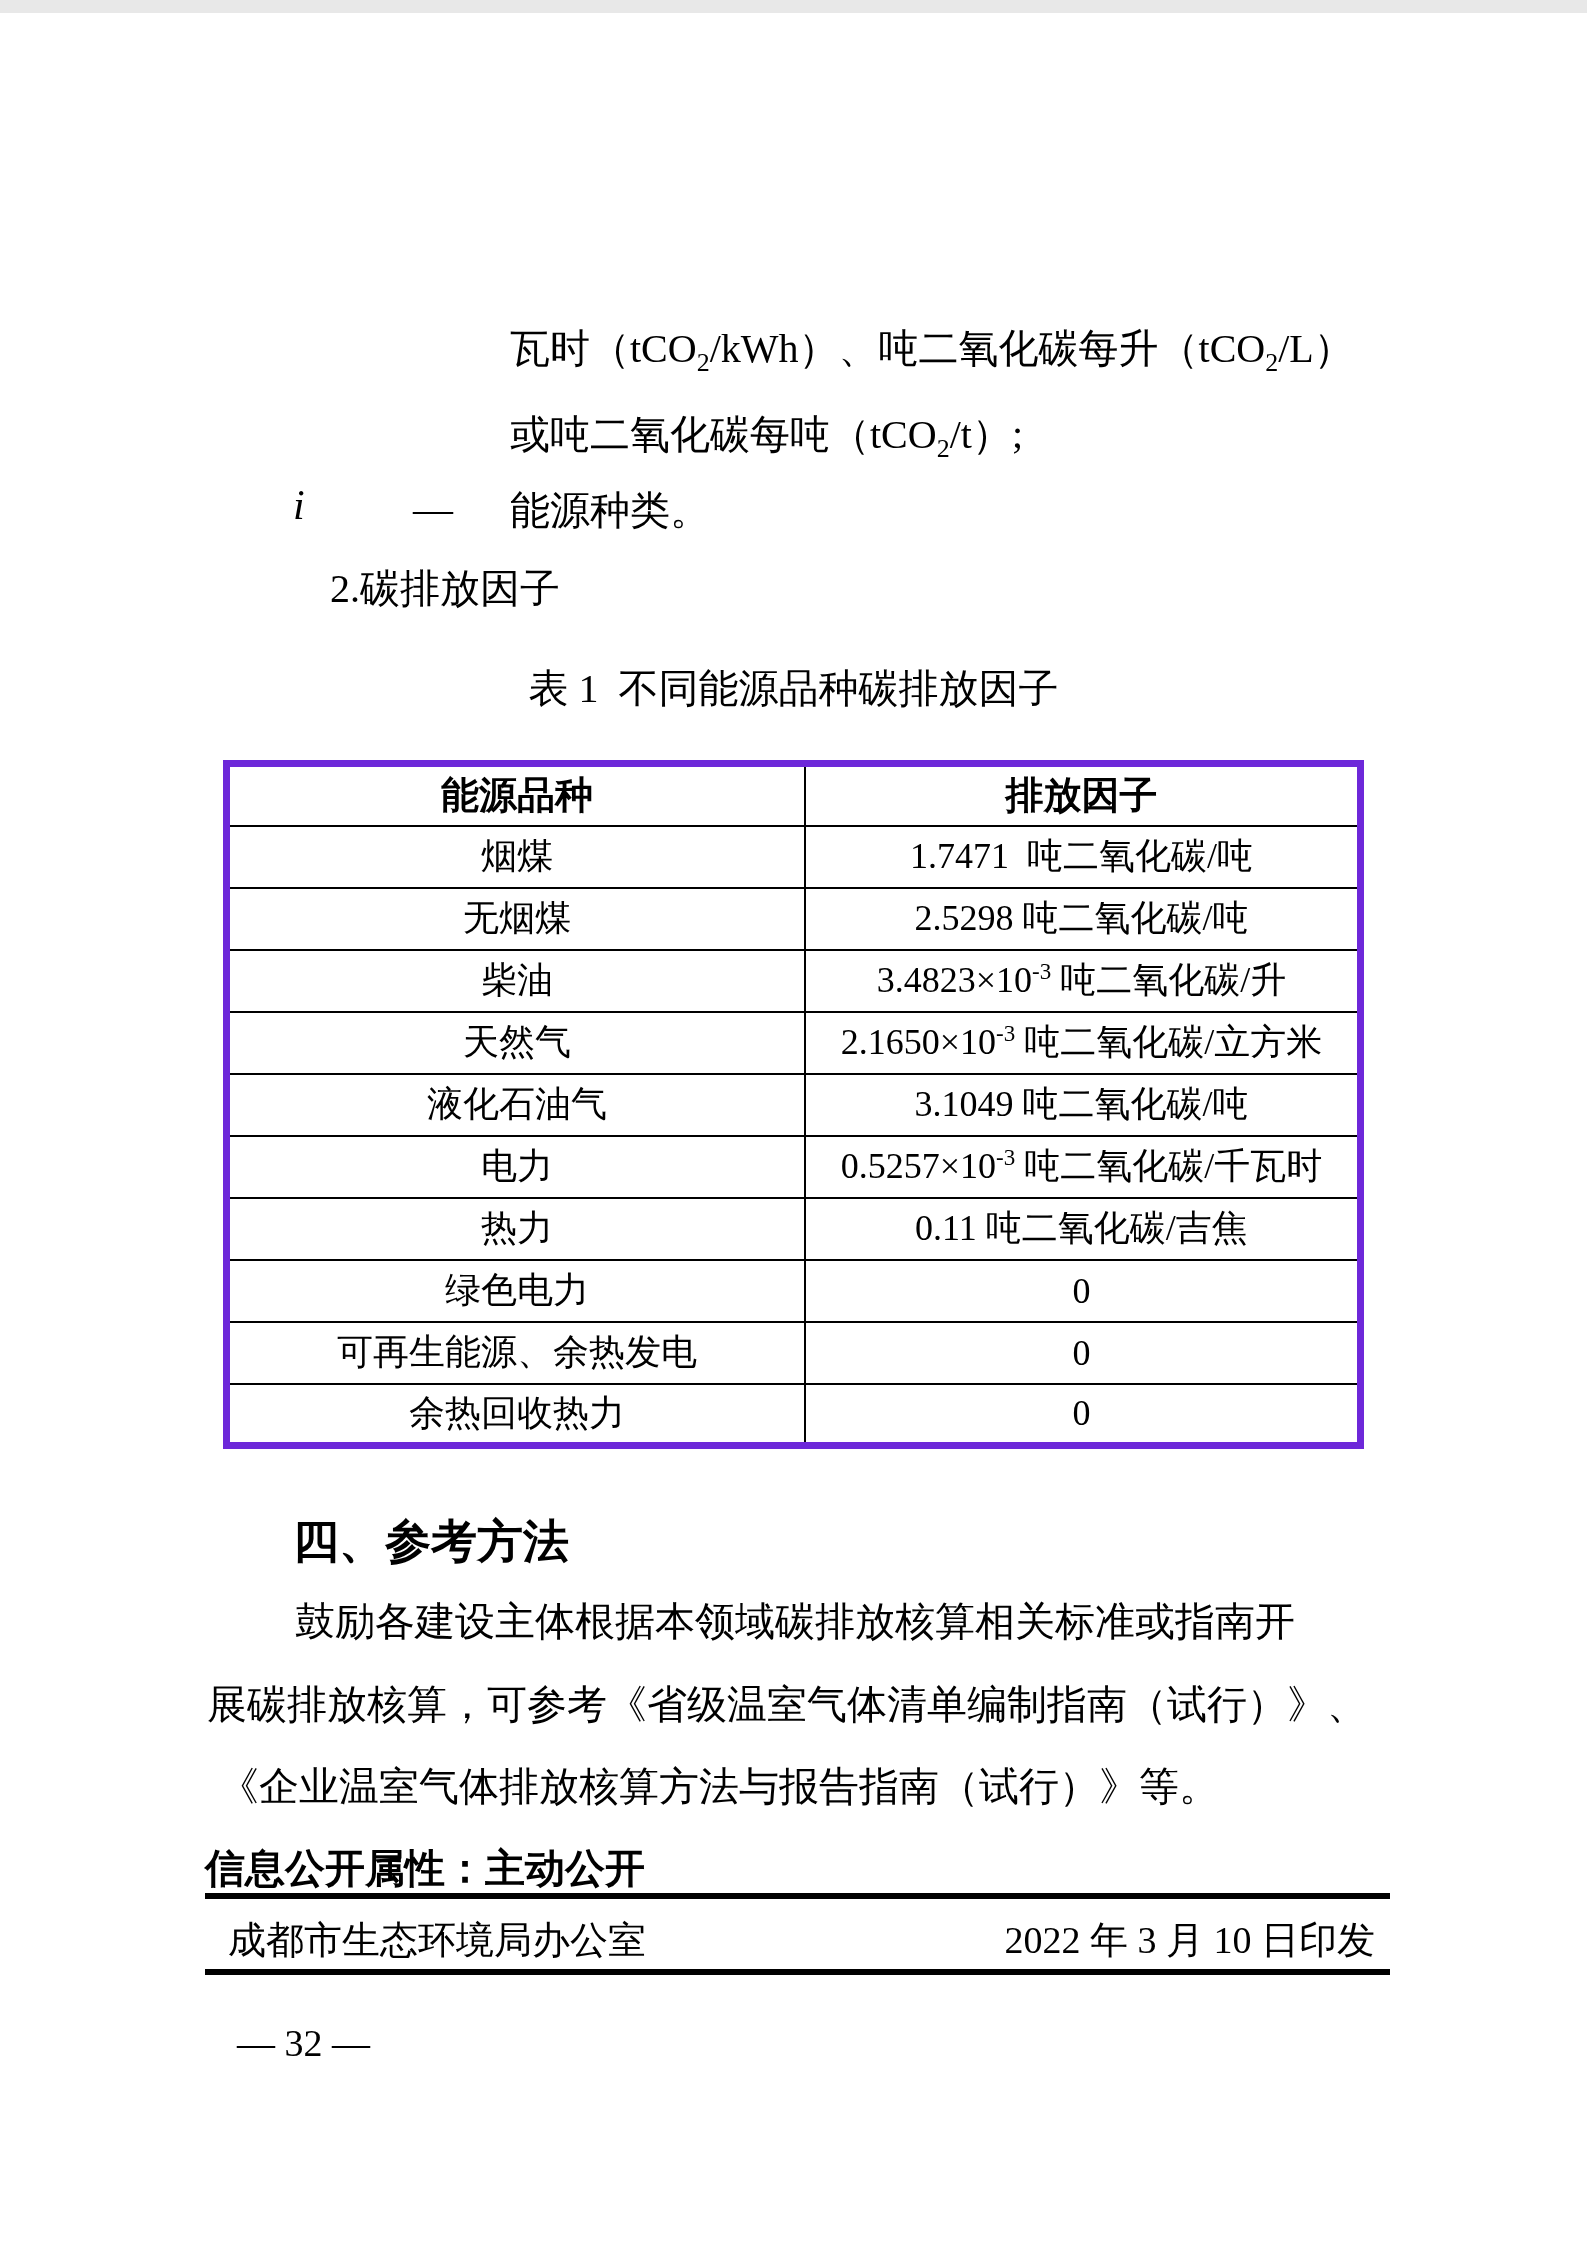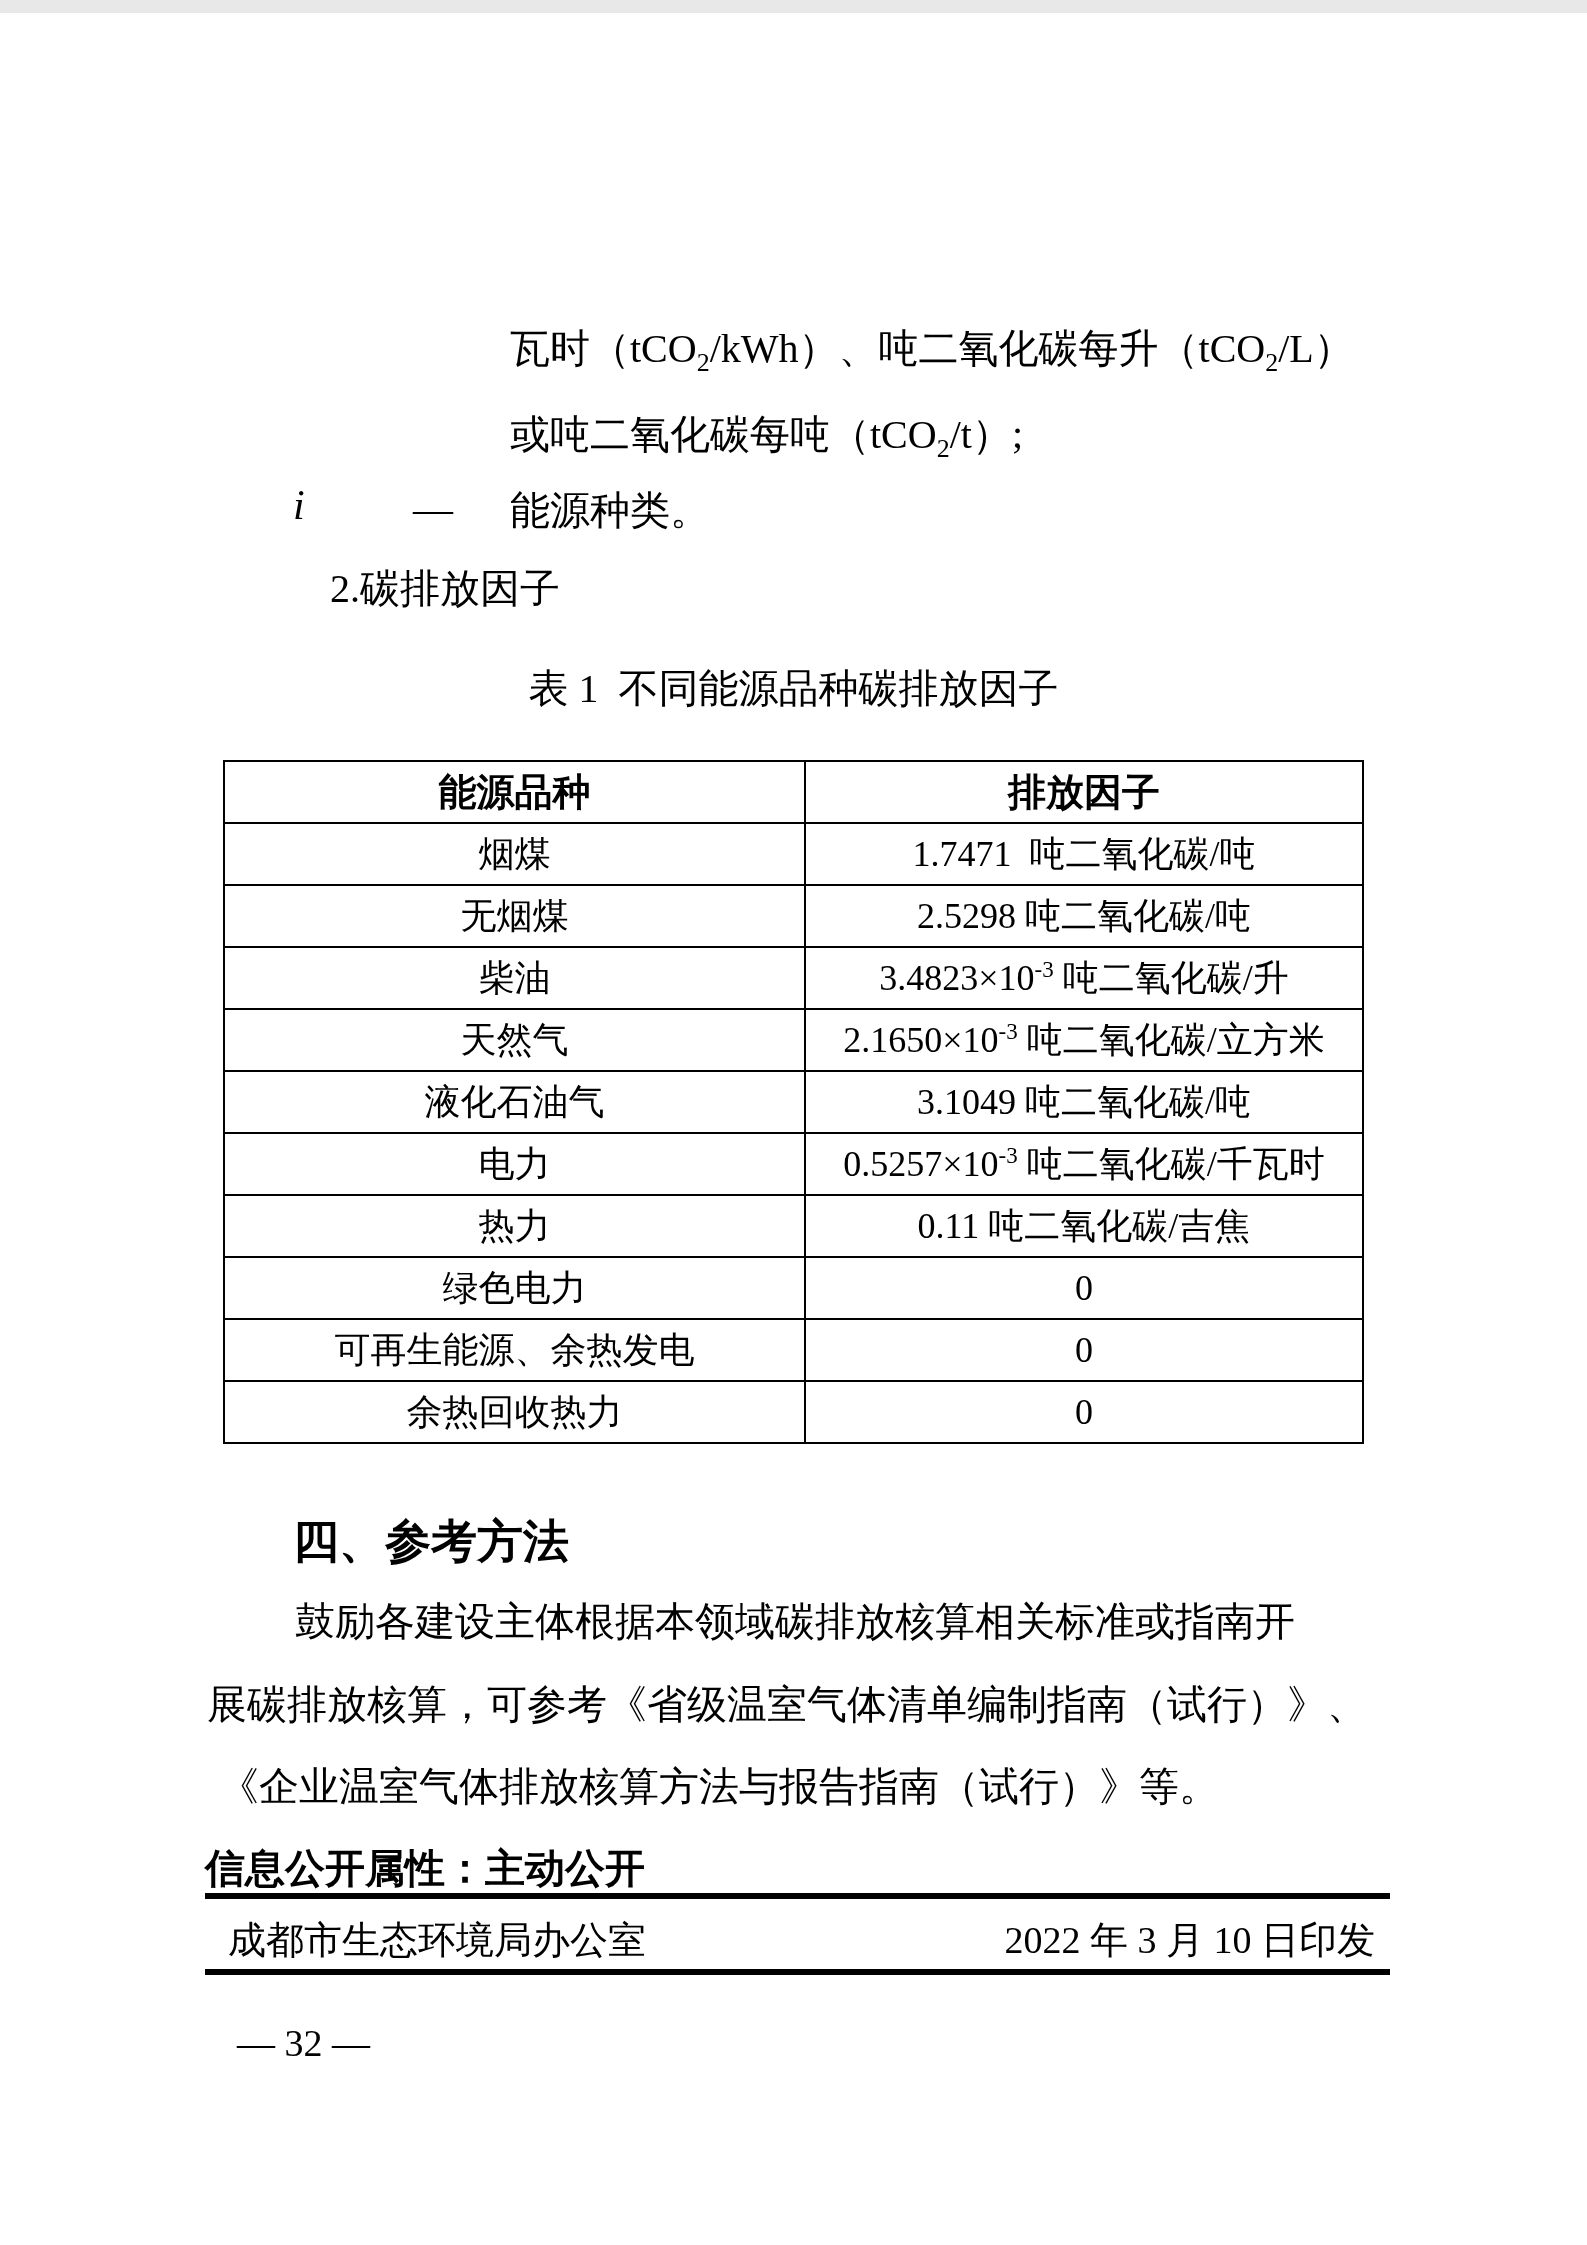--- a/index.html
+++ b/index.html
@@ -31,21 +31,21 @@
     left: 223px; top: 648px; width: 1141px;
     text-align: center; font-size: 40px;
   }
 
   
   .factor-table-wrap { left: 223px; top: 711px; }
   table.factor-table {
     border-collapse: collapse;
     table-layout: fixed;
     width: 1141px;
-    border: 1px solid #6d28d9;
+    border: 7px solid #6d28d9;
   }
   table.factor-table col.c1 { width: 51%; }
   table.factor-table col.c2 { width: 49%; }
   table.factor-table th, table.factor-table td {
     border: 2px solid #000;
     text-align: center;
     vertical-align: middle;
     height: 62px;
     white-space: pre-wrap;
     overflow: hidden;

